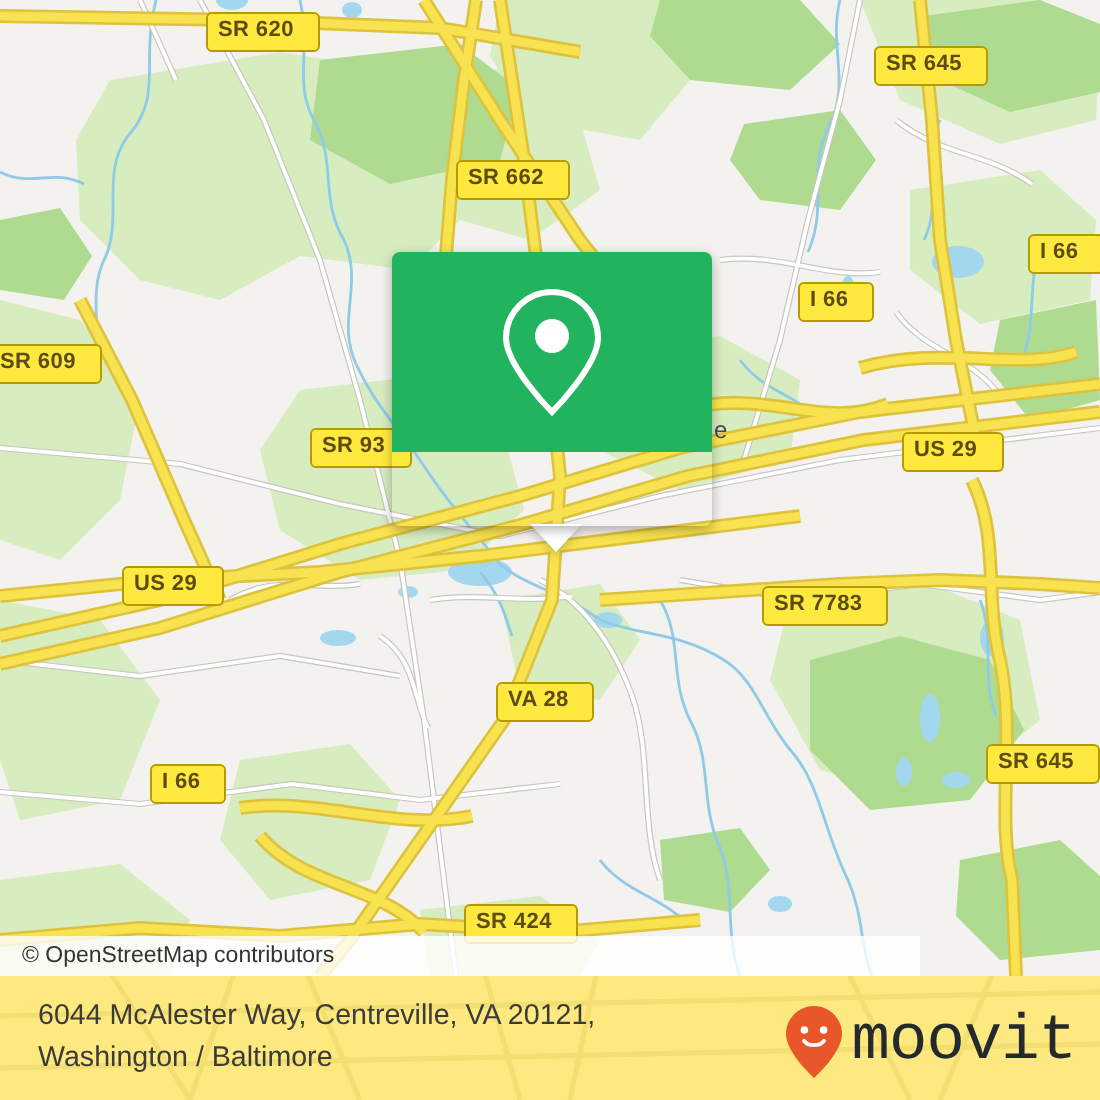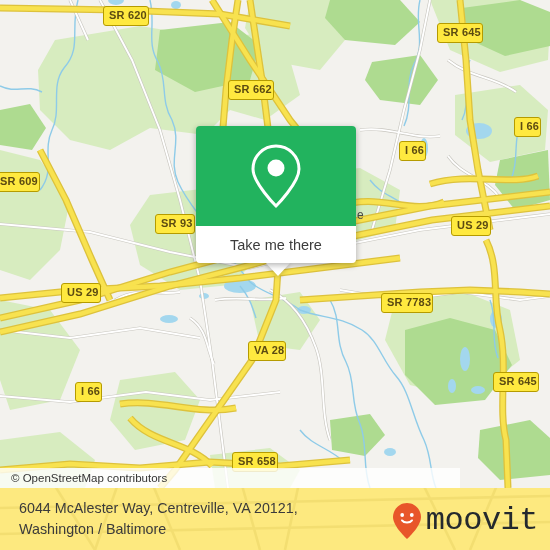--- a/index.html
+++ b/index.html
@@ -32,21 +32,21 @@
   
   .shield {
     position: absolute;
     background: #ffe93f;
     border: 1.6px solid #b59b00;
     border-radius: 3px;
     color: #5c4b12;
     font-size: 11px;
     font-weight: bold;
     line-height: 1;
-    padding: 3px 1px 4px 5px;
+    padding: 3px 12px 4px 5px;
     white-space: nowrap;
     letter-spacing: 0.2px;
     box-sizing: border-box;
     font-family: "Liberation Sans", sans-serif;
   }
 
   
   .place-label {
     position: absolute;
     color: #4a4a46;
@@ -321,34 +321,31 @@
         <div class="shield" style="left: 514px; top: 117px;">I 66</div>
         <div class="shield" style="left: 399px; top: 141px;">I 66</div>
         <div class="shield" style="left: -6px; top: 172px;">SR 609</div>
         <div class="shield" style="left: 155px; top: 214px;">SR 93</div>
         <div class="shield" style="left: 451px; top: 216px;">US 29</div>
         <div class="shield" style="left: 61px; top: 283px;">US 29</div>
         <div class="shield" style="left: 381px; top: 293px;">SR 7783</div>
         <div class="shield" style="left: 248px; top: 341px; text-align: center;">VA 28</div>
         <div class="shield" style="left: 493px; top: 372px;">SR 645</div>
         <div class="shield" style="left: 75px; top: 382px;">I 66</div>
-        <div class="shield" style="left: 232px; top: 452px;">SR 658</div>
+        <div class="shield" style="left: 232px; top: 452px;">SR 424</div>
       </div>
   </div>
 
   <div id="popup-tail"></div>
   <div id="popup">
     <div id="popup-head">
       <svg width="52" height="66" viewBox="0 0 52 66">
         <path d="M26 3 C13.3 3 3 13.3 3 26 C3 40 26 63 26 63 C26 63 49 40 49 26 C49 13.3 38.7 3 26 3 Z" fill="none" stroke="#ffffff" stroke-width="3"></path>
         <circle cx="26" cy="25" r="8.5" fill="#ffffff"></circle>
       </svg>
-    </div>
-    <div id="popup-foot">
-      <span>Take me there</span>
     </div>
   </div>
 
   <div id="attribution">
     <span>© OpenStreetMap contributors</span>
   </div>
 
   <div id="footer">
     <svg id="footer-bg" width="550" height="62" viewBox="0 0 550 62">
       <rect x="0" y="0" width="550" height="62" fill="#ffffff"></rect>

